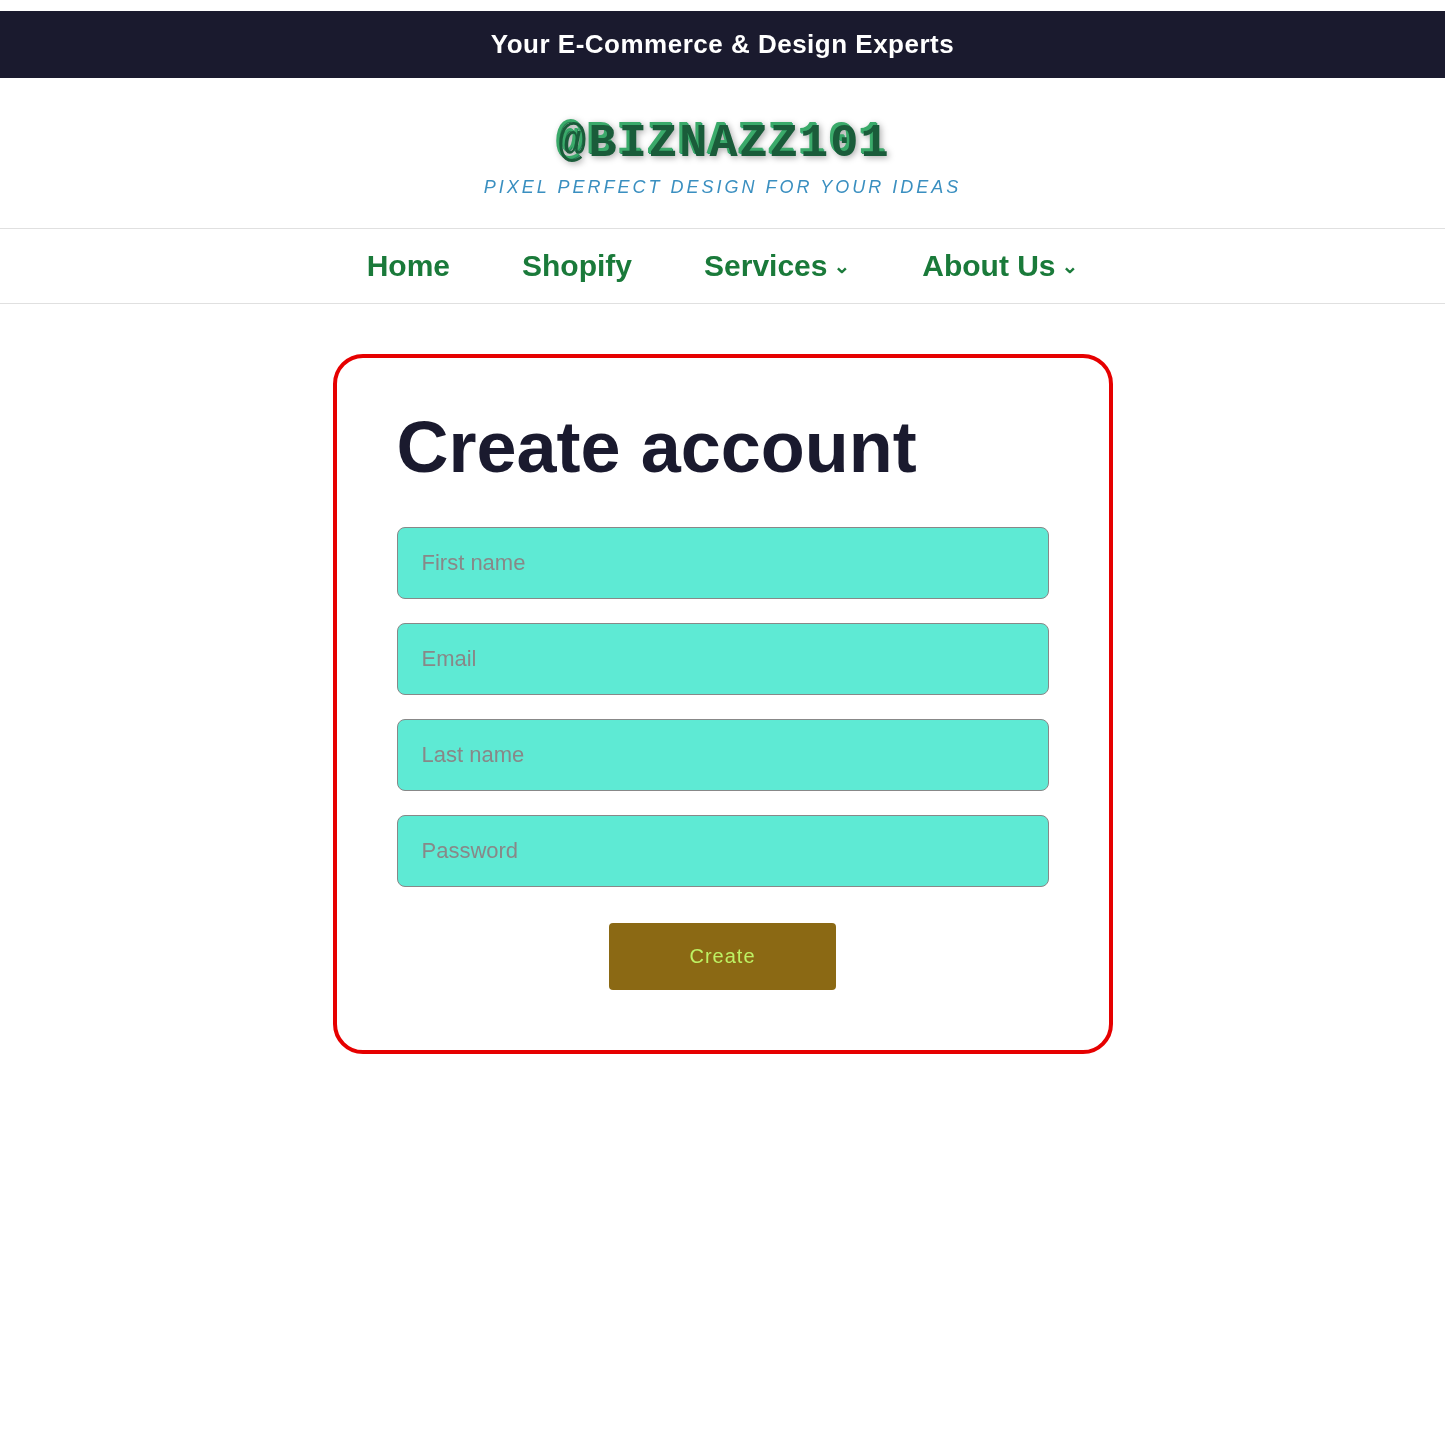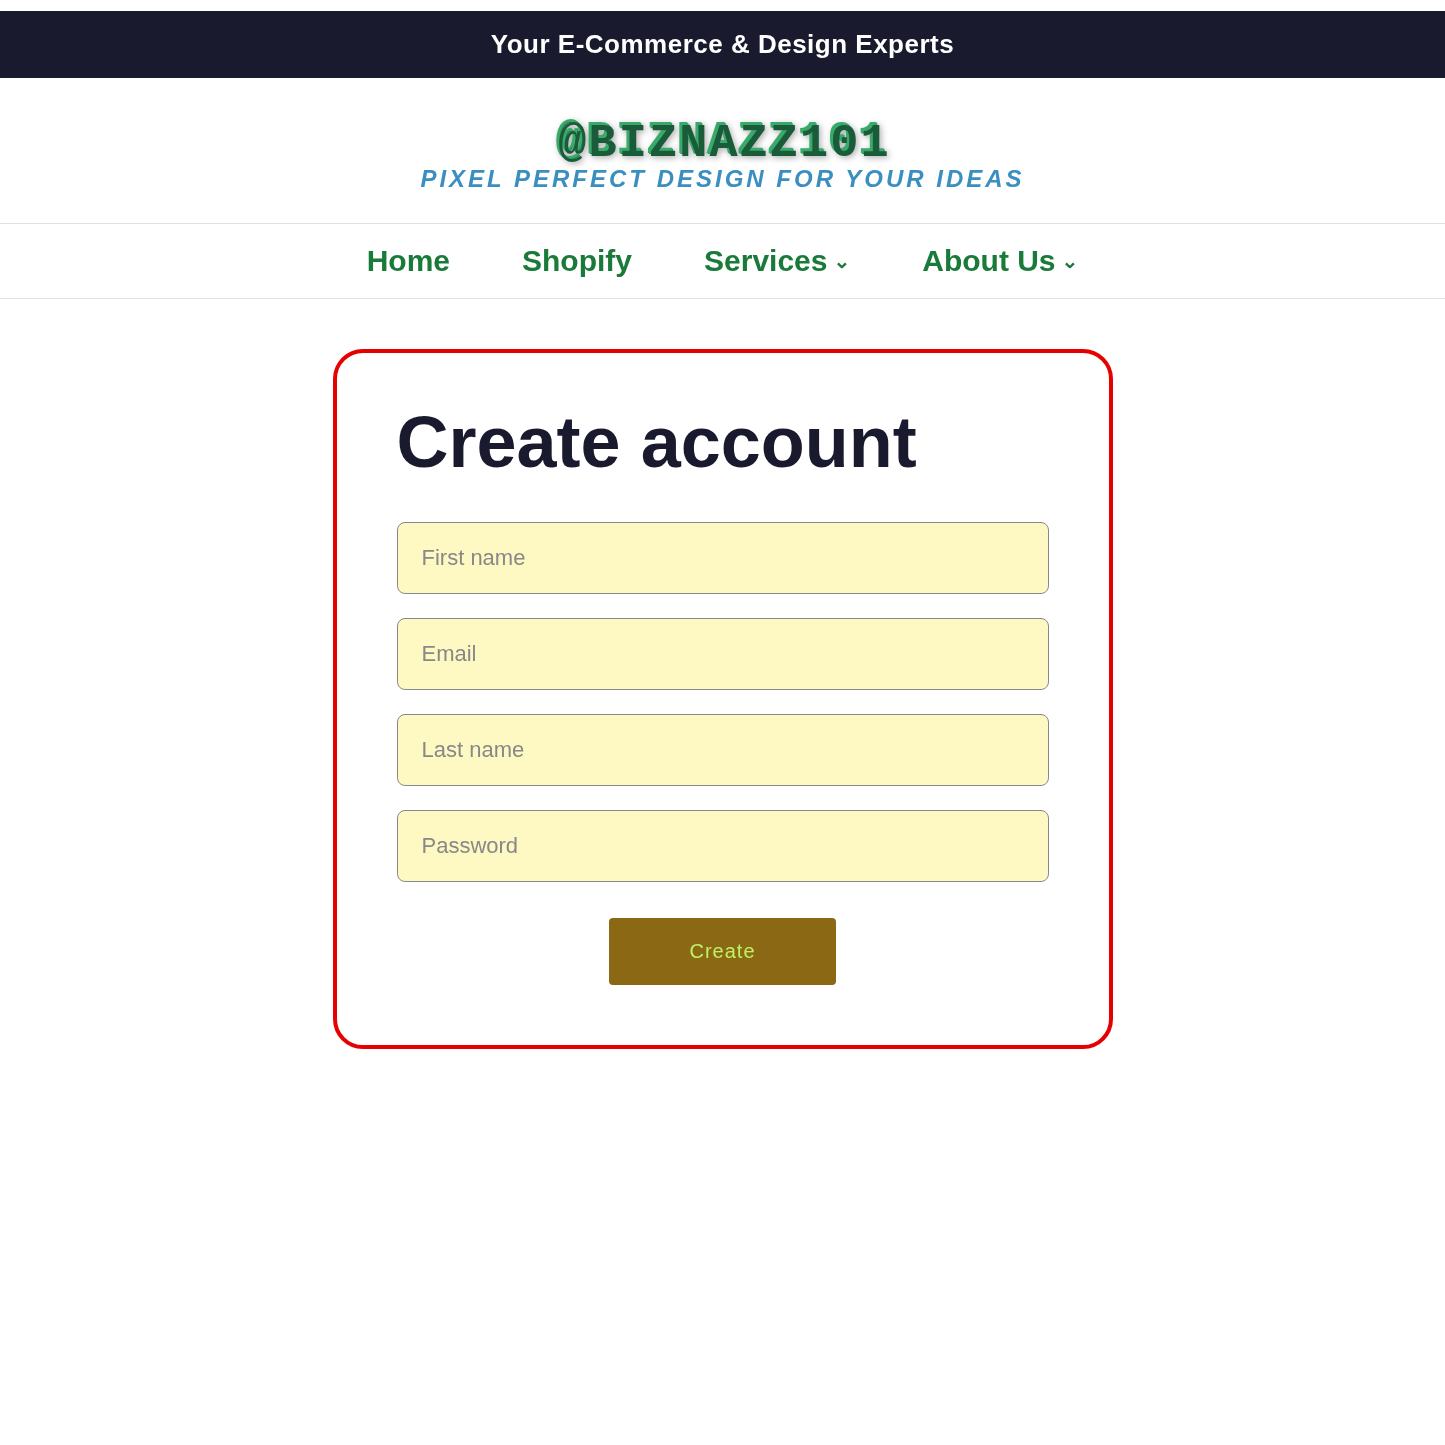--- a/index.html
+++ b/index.html
@@ -44,26 +44,26 @@
       letter-spacing: 2px;
       line-height: 1;
       background: linear-gradient(135deg, #2a7d4f 0%, #1a9a6a 40%, #3abf8a 70%, #2a7d4f 100%);
       -webkit-background-clip: text;
       -webkit-text-fill-color: transparent;
       background-clip: text;
       filter: drop-shadow(2px 2px 3px rgba(0,0,0,0.3));
     }
 
     .logo-tagline {
-      font-size: 24px;
-      font-weight: bold;
+      font-size: 18px;
+      font-weight: normal;
       color: #3a8fc0;
       letter-spacing: 3px;
       text-transform: uppercase;
-      margin-top: 0;
+      margin-top: 12px;
       font-family: 'Arial', sans-serif;
       font-style: italic;
     }
 
     
     nav {
       border-top: 1px solid #e0e0e0;
       border-bottom: 1px solid #e0e0e0;
       padding: 20px 0;
     }
@@ -120,21 +120,21 @@
     }
 
     .form-input {
       width: 100%;
       padding: 22px 24px;
       border: 1.5px solid #888;
       border-radius: 8px;
       font-size: 22px;
       color: #555;
       outline: none;
-      background: #fef9c3;
+      background: #5eead4;
     }
 
     .form-input::placeholder {
       color: #888;
     }
 
     .create-btn {
       display: block;
       margin: 36px auto 0;
       background: #8b6914;

